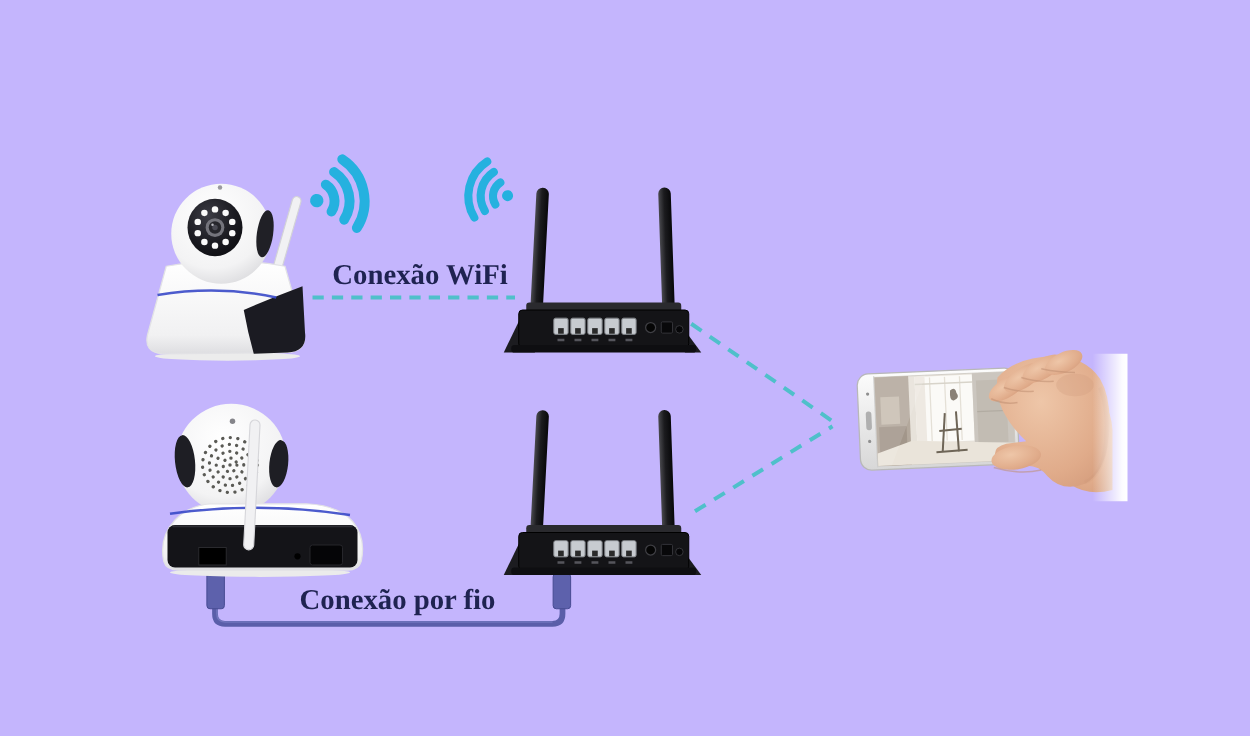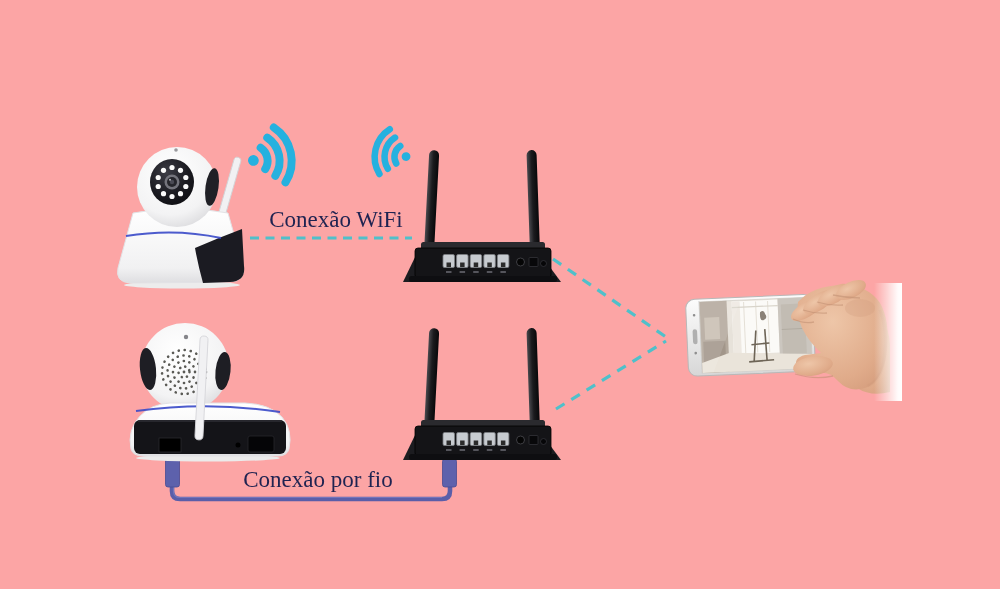--- a/index.html
+++ b/index.html
@@ -1,17 +1,17 @@
 <!DOCTYPE html>
 <html><head>
 <meta charset="utf-8">
 <style>
   html,body{margin:0;padding:0;background:#ffffff;}
-  .stage{position:relative;width:1000px;height:589px;background:#fca5a5;overflow:hidden;
-         font-family:"Liberation Serif","DejaVu Serif",serif;}
+  .stage{position:relative;width:1000px;height:589px;background:#c4b5fd;overflow:hidden;
+         font-family:"Liberation Serif","DejaVu Serif",serif;font-weight:bold;}
   svg{display:block;}
   text.diagram-label{font-family:"Liberation Serif","DejaVu Serif",serif;}
 </style>
 </head>
 <body>
 
 <div class="stage">
 <svg width="1000" height="589" viewBox="0 0 1000 589" xmlns="http://www.w3.org/2000/svg">
   <defs>
     <radialGradient id="headGrad" cx="42%" cy="32%" r="75%">

